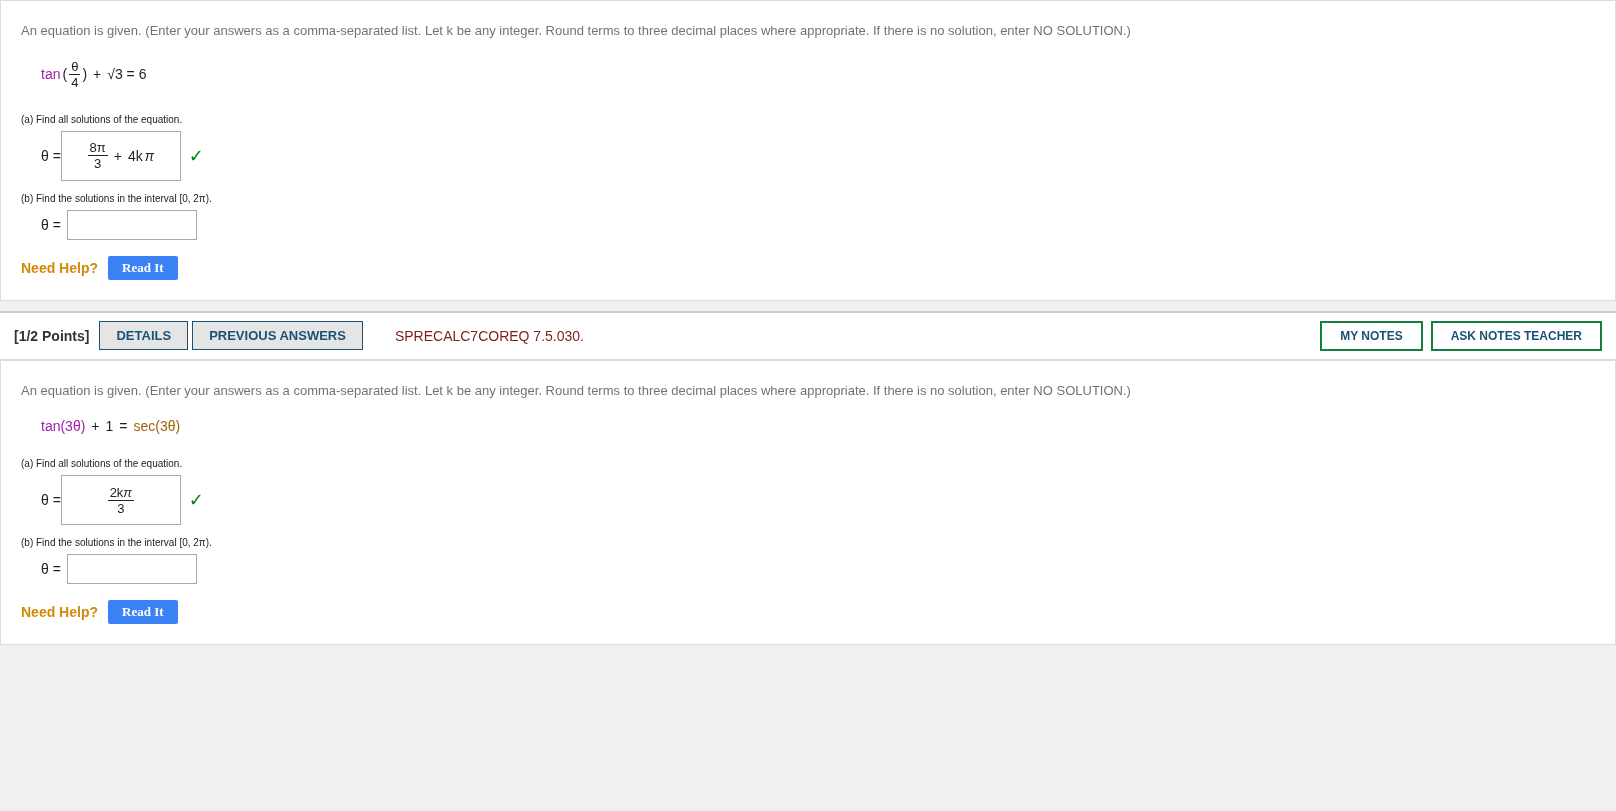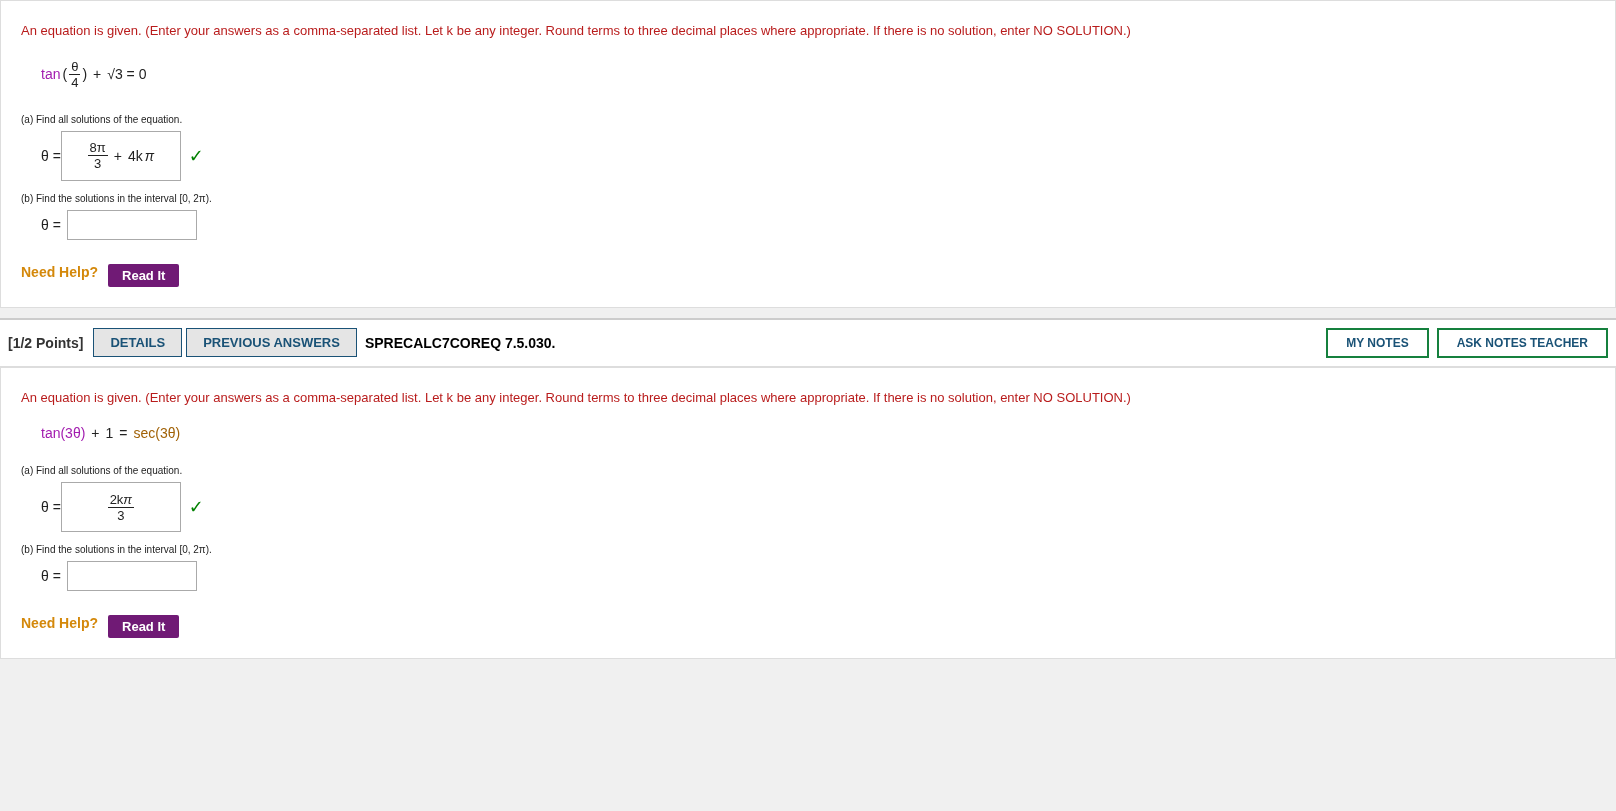--- a/index.html
+++ b/index.html
@@ -10,21 +10,21 @@
       color: #222;
     }
     .problem-section {
       background: #fff;
       padding: 20px 30px 20px 20px;
       margin-bottom: 10px;
       border: 1px solid #ddd;
     }
     .instruction-text {
       font-size: 13px;
-      color: #b91c1c;
+      color: #737373;
       margin-bottom: 10px;
       line-height: 1.5;
     }
     .equation-display {
       font-size: 15px;
       margin: 8px 0 12px 20px;
     }
     .part-label {
       margin: 12px 0 6px 0;
       font-size: 10px;
@@ -42,47 +42,49 @@
       display: inline-block;
       margin-left: 6px;
       background: #fff;
     }
     .checkmark {
       color: green;
       font-size: 18px;
       margin-left: 8px;
     }
     .need-help {
-      margin-top: 24px;
-      display: flex;
+      margin-top: 16px;
+      display: flex;
+      align-items: center;
       gap: 10px;
     }
     .need-help-label {
       color: #d4880a;
       font-weight: bold;
       font-size: 14px;
     }
     .read-it-btn {
-      background: #701a75;
+      background: #3b82f6;
       color: #fff;
       border: none;
       padding: 4px 14px;
       cursor: pointer;
       font-size: 13px;
       font-weight: bold;
       border-radius: 2px;
+      font-family: Liberation Serif, serif;
     }
     
     .problem-header {
       background: #fff;
       border-top: 2px solid #ccc;
       border-bottom: 1px solid #ddd;
       display: flex;
       align-items: center;
-      padding: 8px 8px;
+      padding: 8px 14px;
       gap: 0;
       margin-bottom: 0;
       justify-content: center;
     }
     .points-label {
       font-size: 14px;
       font-weight: bold;
       color: #333;
       margin-right: 10px;
     }
@@ -91,23 +93,23 @@
       background: #e5e5e5;
       color: #1a5276;
       padding: 6px 16px;
       cursor: pointer;
       font-size: 13px;
       font-weight: bold;
       margin-right: 4px;
     }
     .problem-id {
       font-size: 14px;
-      font-weight: bold;
-      color: #000000;
-      margin-left: 4px;
+      font-weight: normal;
+      color: #7f1d1d;
+      margin-left: 28px;
       flex: 1;
     }
     .right-btns {
       display: flex;
       gap: 8px;
     }
     .my-notes-btn, .ask-teacher-btn {
       border: 2px solid #15803d;
       background: #fff;
       color: #1a5276;
@@ -154,21 +156,21 @@
   
   <div class="equation-display math-inline">
     <span class="tan-red">tan</span>
     <span>(</span>
     <span class="frac">
       <span class="num">θ</span>
       <span class="den">4</span>
     </span>
     <span>)</span>
     <span style="margin:0 4px">+</span>
-    <span>√3 = 0</span>
+    <span>√3 = 6</span>
   </div>
 
   <p class="part-label">(a) Find all solutions of the equation.</p>
 
   <div class="answer-row">
     <span>θ =</span>
     <div class="box-answer">
       <span class="math-inline">
         <span class="frac">
           <span class="num">8π</span>

